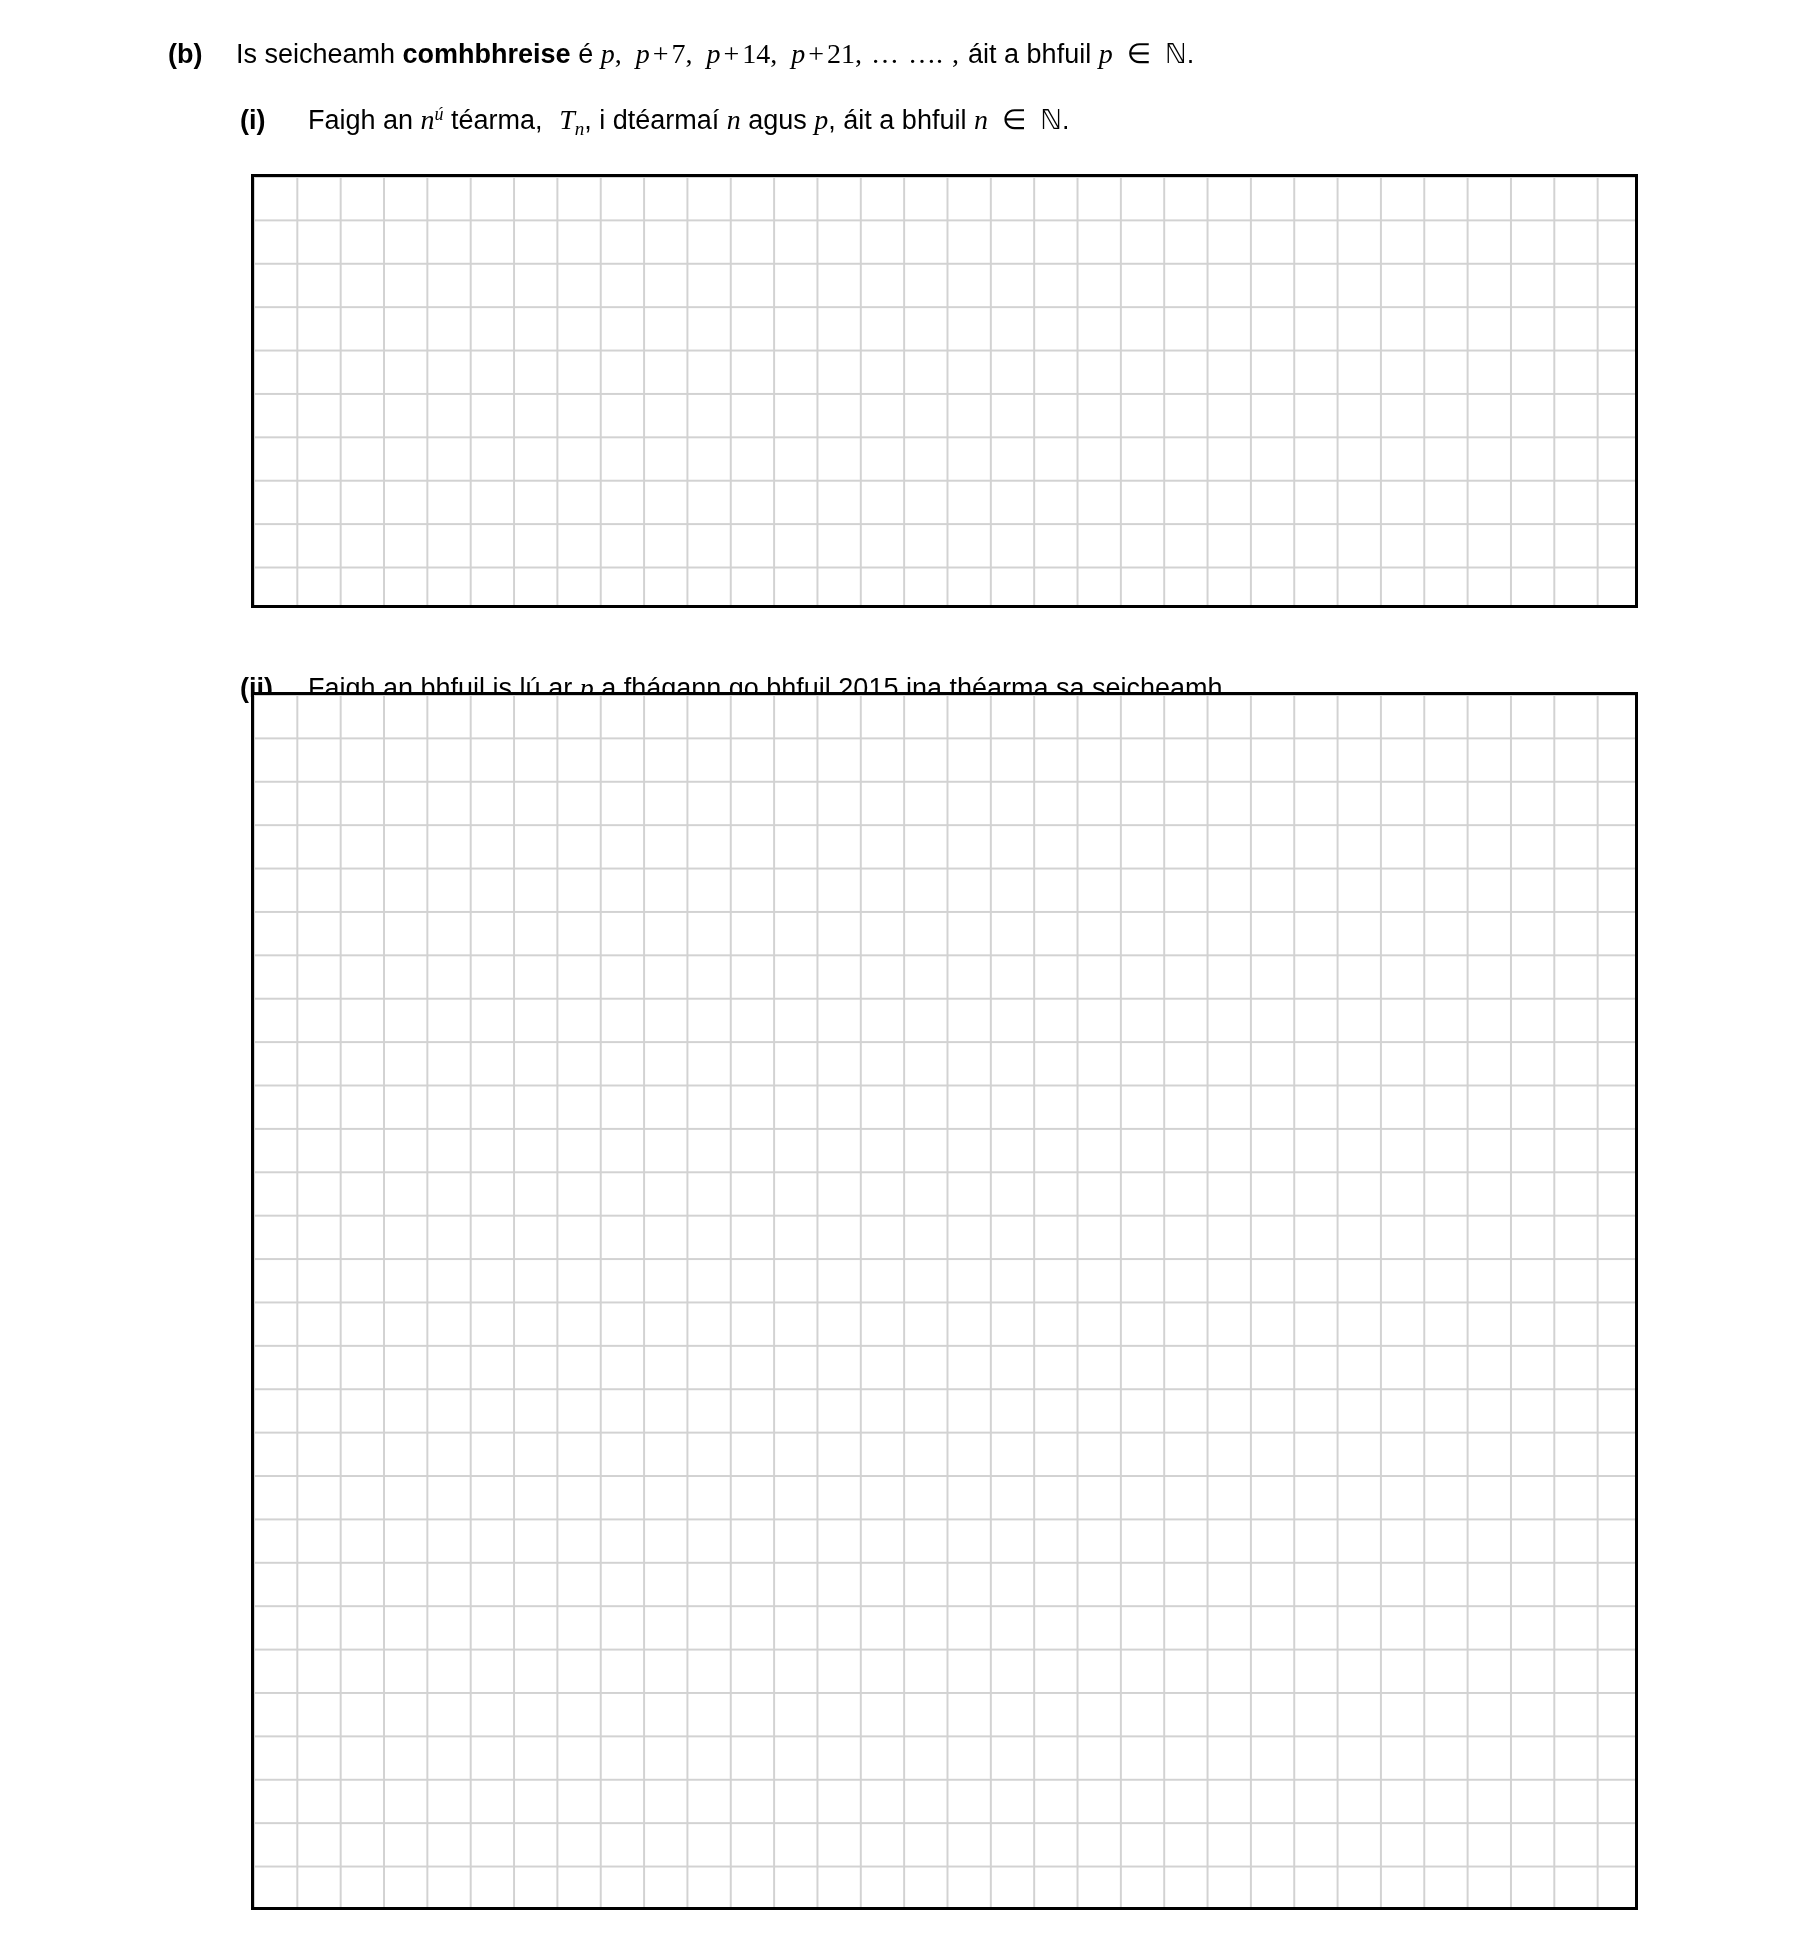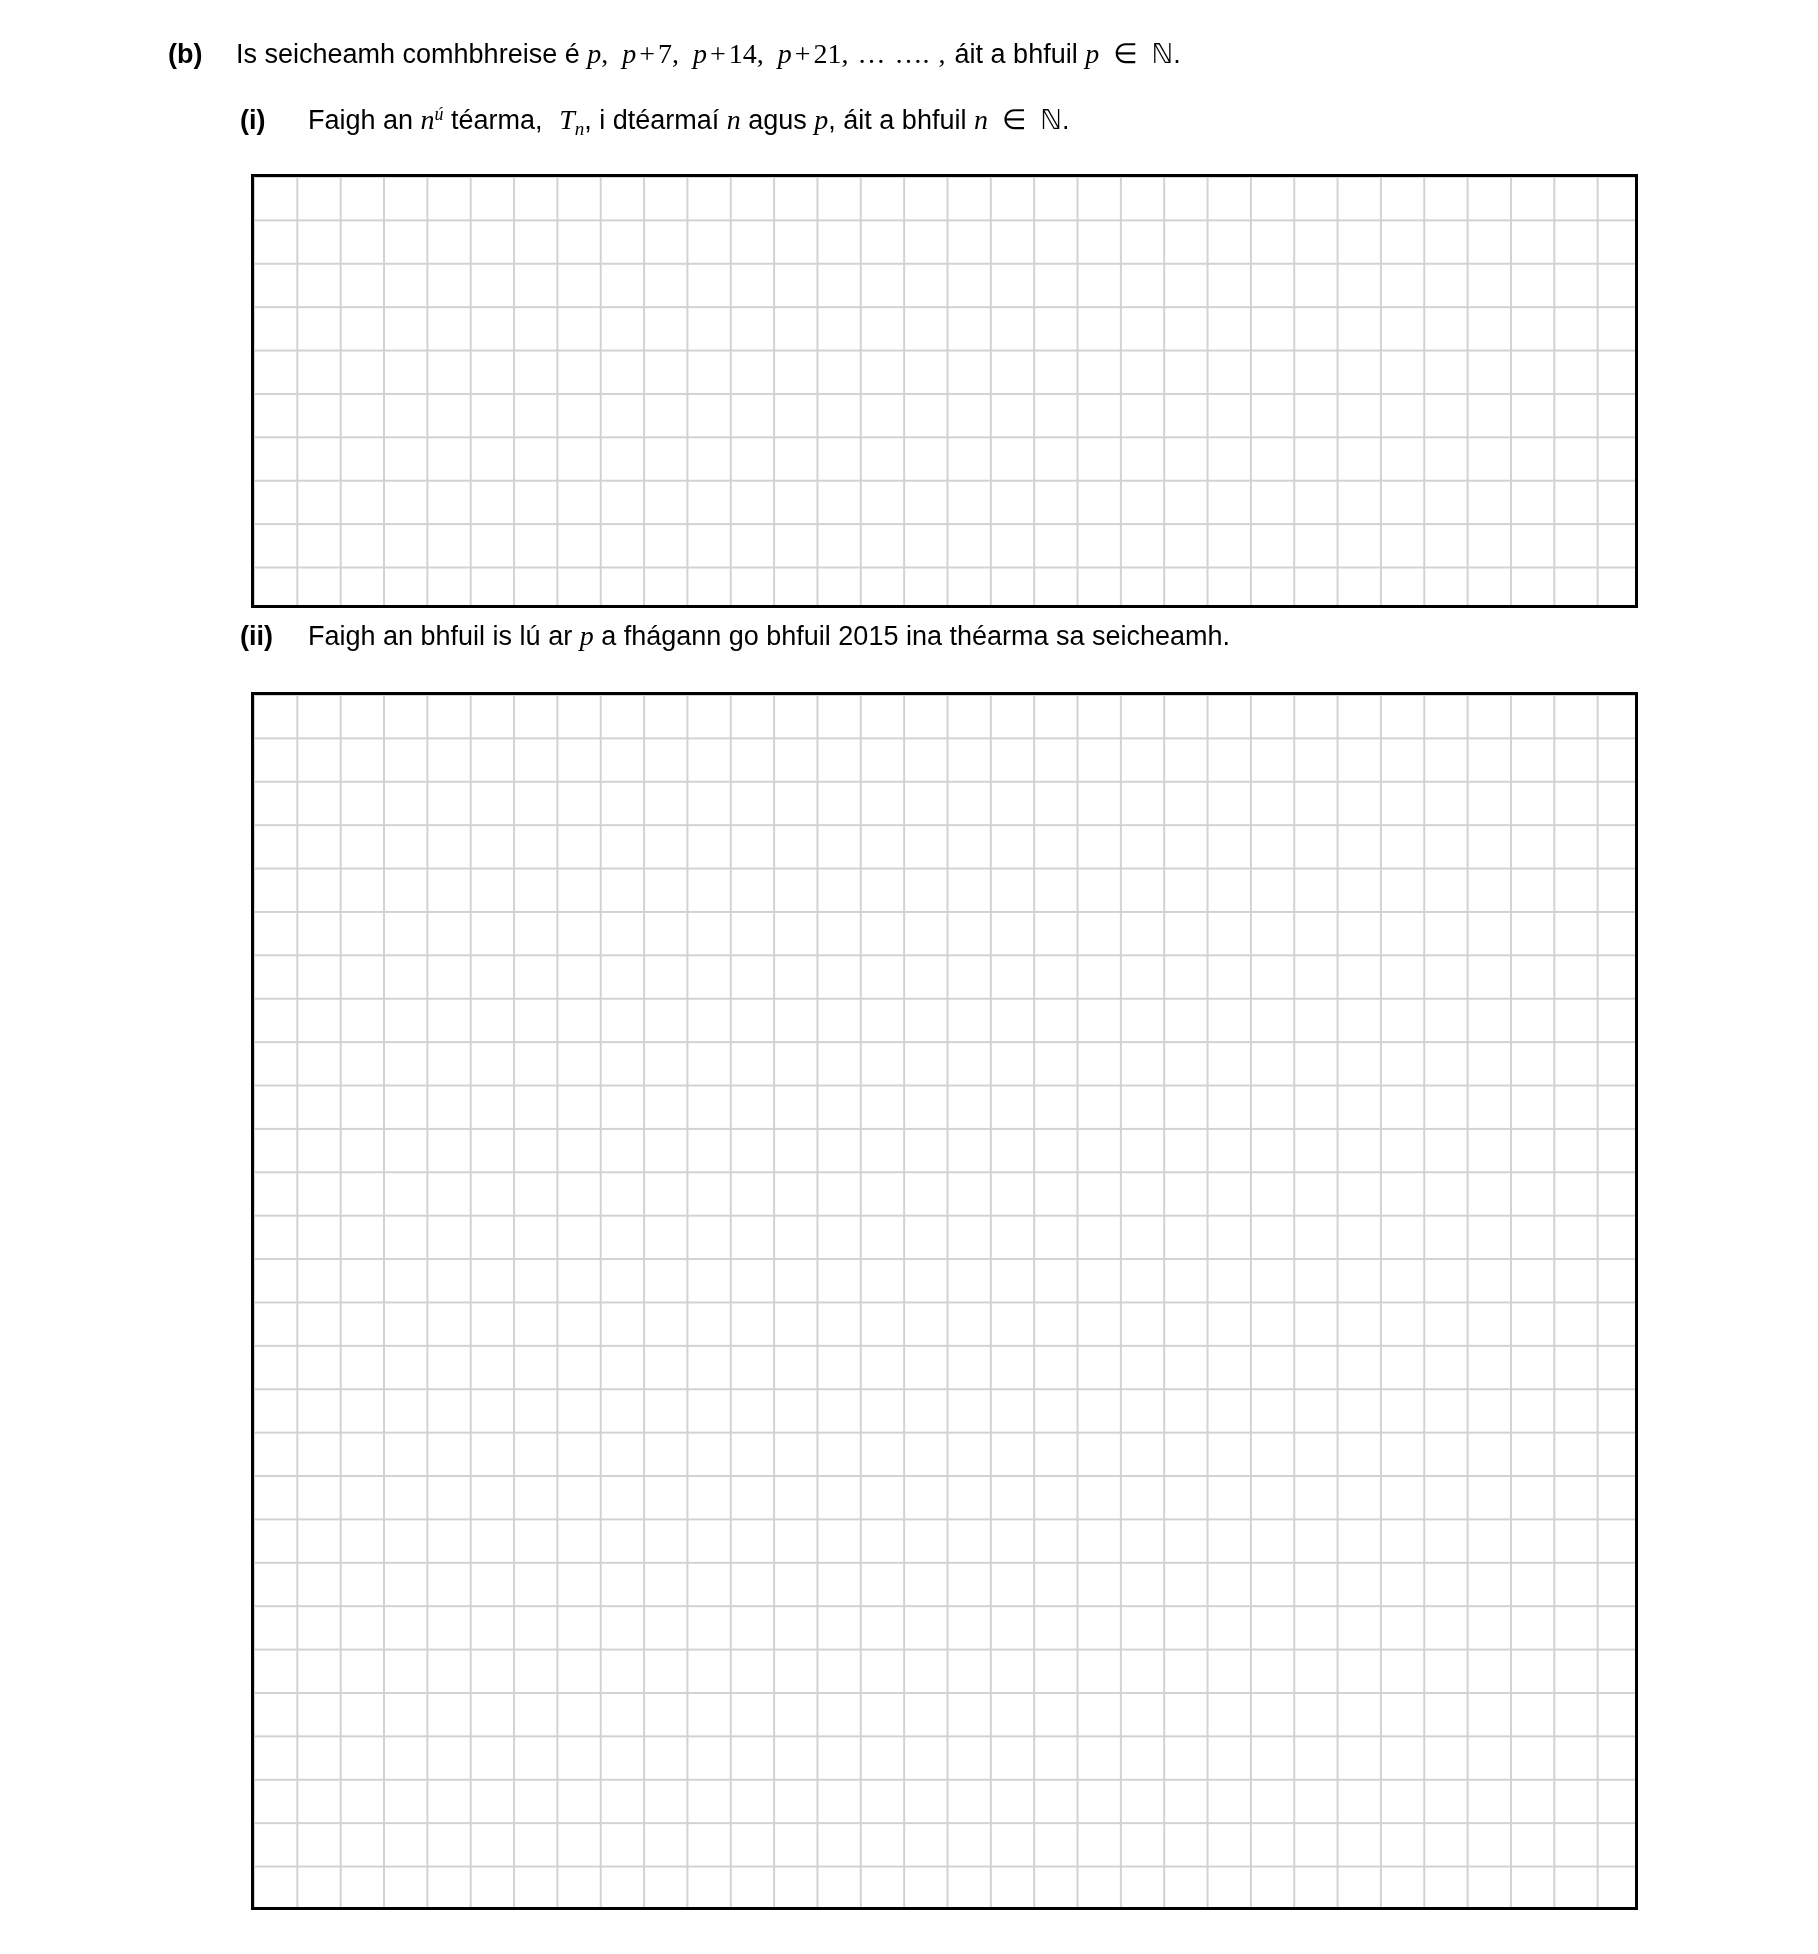--- a/index.html
+++ b/index.html
@@ -39,21 +39,21 @@
     display: inline-block;
   }
 
   .qtext {
     font-size: 27px;
     line-height: 1;
     display: inline-block;
   }
 
   .bold {
-    font-weight: normal;
+    font-weight: bold;
   }
 
   
   .mi {
     font-family: "Liberation Serif", serif;
     font-style: italic;
     font-size: 28px;
   }
   .mn {
     font-family: "Liberation Serif", serif;
@@ -125,21 +125,21 @@
 
   <div class="qline" style="left:240px; top:105px;">
     <span class="marker" style="width:68px;">(i)</span>
     <span class="qtext"><span>Faigh an </span><span class="mi">n</span><span class="msup">ú</span><span> téarma, </span><span class="sp"></span><span class="mi">T</span><span class="msub">n</span><span>, i dtéarmaí </span><span class="mi">n</span><span> agus </span><span class="mi">p</span><span>, áit a bhfuil </span><span class="mi">n</span><span class="sp-wide"></span><span class="mn">∈</span><span class="sp-wide"></span><span class="bbN">ℕ</span><span class="qtext">.</span></span>
   </div>
 
   <div class="grid-box" style="left:251px; top:174px; width:1387px; height:434px;">
     <div class="grid-inner"></div>
   </div>
 
-  <div class="qline" style="left:240px; top:622px;">
+  <div class="qline" style="left:240px; top:674px;">
     <span class="marker" style="width:68px;">(ii)</span>
     <span class="qtext"><span>Faigh an bhfuil is lú ar </span><span class="mi">p</span><span> a fhágann go bhfuil 2015 ina théarma sa seicheamh.</span></span>
   </div>
 
   <div class="grid-box" style="left:251px; top:692px; width:1387px; height:1218px;">
     <div class="grid-inner"></div>
   </div>
 
 </div>
 

